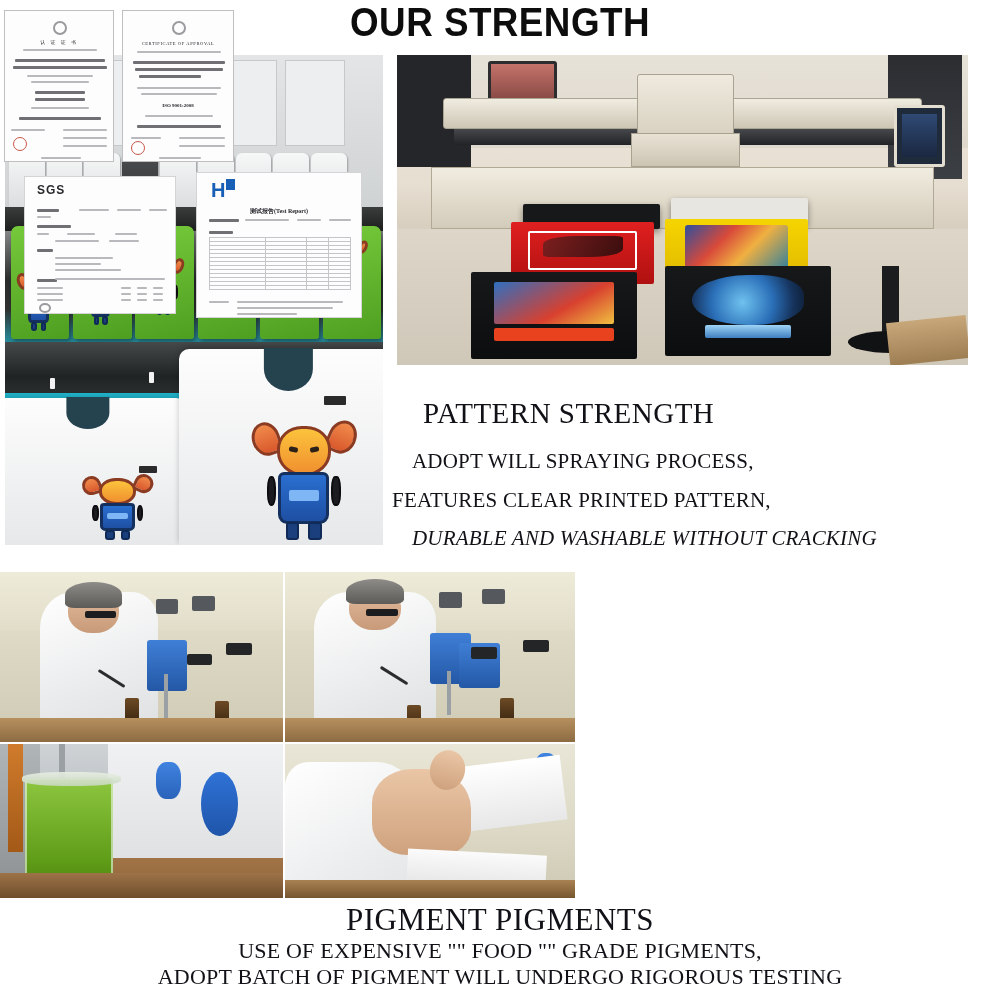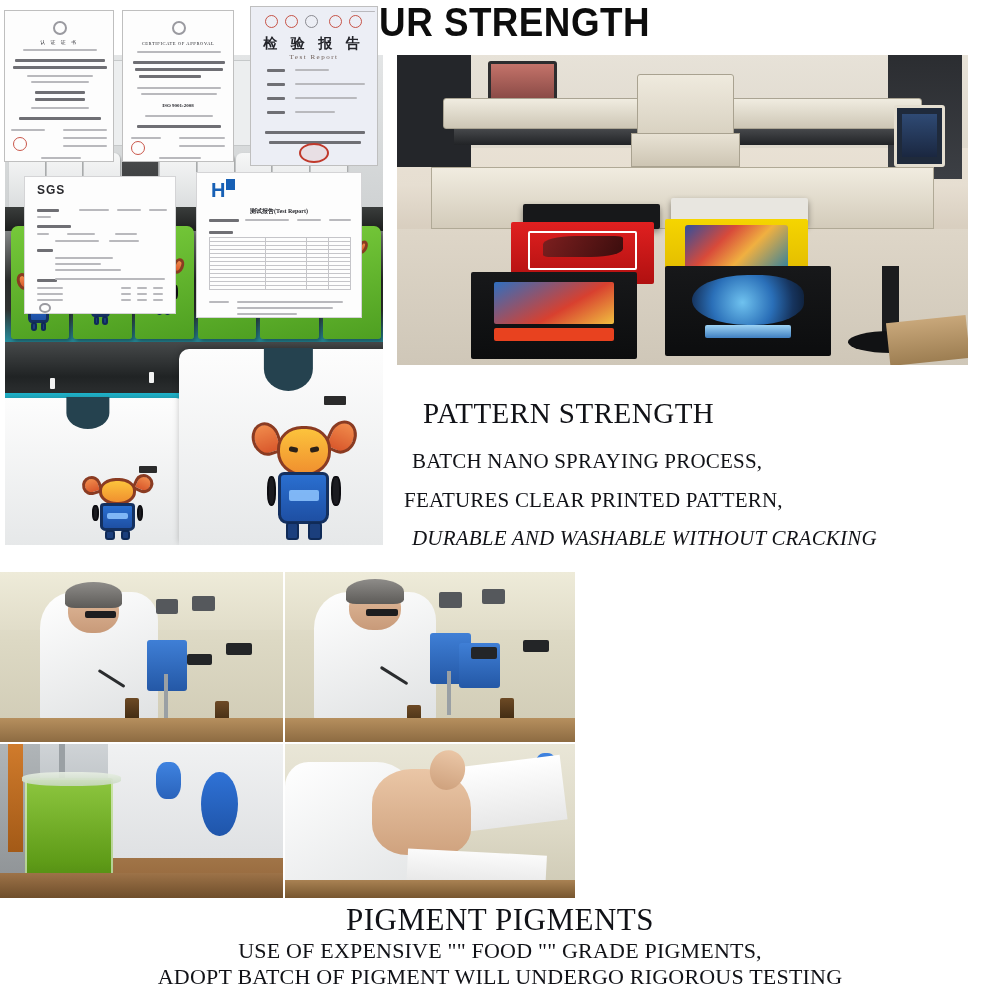--- a/index.html
+++ b/index.html
@@ -211,21 +211,21 @@
   .cert table.minitab td{ border:1px solid #c5c5c9; height:4px; }
 
   
   .block-heading{ position:absolute; font-family:"Liberation Serif", serif;
      color:#111217; font-size:29px; letter-spacing:.5px; white-space:nowrap; }
   .block-line{ position:absolute; font-family:"Liberation Serif", serif;
      color:#111217; font-size:21px; letter-spacing:.2px; white-space:nowrap; }
 
   #pattern-heading{ left:423px; top:397px; }
   #pattern-l1{ left:412px; top:449px; }
-  #pattern-l2{ left:404px; top:488px; }
+  #pattern-l2{ left:392px; top:488px; }
   #pattern-l3{ left:412px; top:526px;font-style:italic; }
 
   #pigment-heading{ left:0; top:902px; width:1000px; text-align:center; font-size:31px; }
   #pigment-l1{ left:0; top:938px; width:1000px; text-align:center; font-size:22px; }
   #pigment-l2{ left:0; top:964px; width:1000px; text-align:center; font-size:22px; }
 </style>
 </head>
 <body>
 
 <div class="page-title">OUR STRENGTH</div>
@@ -408,21 +408,21 @@
     <div class="art" style="left:16%;top:10%;width:68%;height:56%;background:radial-gradient(circle at 45% 55%,#6fc2ef 0%,#2a6fb8 45%,#16345e 75%,#0d1a2e 100%);border-radius:50% 40% 45% 50%"></div>
     <div class="art" style="left:24%;top:66%;width:52%;height:14%;background:linear-gradient(#9fd4f5,#3f7fc0);border-radius:2px"></div>
   </div>
 
   <div class="stand"></div>
   <div class="standbase"></div>
   <div class="carton"></div>
 </div>
 
 <div class="block-heading" id="pattern-heading">PATTERN STRENGTH</div>
-<div class="block-line" id="pattern-l1">BATCH NANO SPRAYING PROCESS,</div>
+<div class="block-line" id="pattern-l1">ADOPT WILL SPRAYING PROCESS,</div>
 <div class="block-line" id="pattern-l2">FEATURES CLEAR PRINTED PATTERN,</div>
 <div class="block-line" id="pattern-l3">DURABLE AND WASHABLE WITHOUT CRACKING</div>
 
 <div class="labphoto" id="panel-lab-left">
   <div class="shelf"></div>
   <div class="coat" style="left:14%"></div>
   <div class="head" style="left:24%;top:10%"></div>
   <div class="hair" style="left:23%;top:6%"></div>
   <div class="glasses" style="left:30%;top:23%"></div>
   <div class="mixer" style="left:52%;top:40%"></div>
@@ -511,41 +511,20 @@
     <div class="cert-title" style="top:92px;font-size:5px;font-weight:bold">ISO 9001:2008</div>
     <div class="cline" style="left:22px;top:104px;width:68px"></div>
     <div class="cline dark" style="left:14px;top:114px;width:84px"></div>
     <div class="cline" style="left:8px;top:126px;width:30px"></div>
     <div class="cline" style="left:56px;top:126px;width:46px"></div>
     <div class="cline" style="left:56px;top:134px;width:46px"></div>
     <div class="redseal" style="left:8px;top:130px;width:14px;height:14px"></div>
     <div class="cline" style="left:36px;top:146px;width:42px"></div>
   </div>
 
-  <div class="cert" style="left:250px;top:6px;width:128px;height:160px;background:#eceef5">
-    <div class="redseal" style="left:14px;top:8px;width:13px;height:13px"></div>
-    <div class="redseal" style="left:34px;top:8px;width:13px;height:13px"></div>
-    <div class="redseal" style="left:54px;top:8px;width:13px;height:13px;border-color:#7a7a80"></div>
-    <div class="redseal" style="left:78px;top:8px;width:13px;height:13px"></div>
-    <div class="redseal" style="left:98px;top:8px;width:13px;height:13px"></div>
-    <div class="cline" style="left:100px;top:4px;width:24px;height:1px"></div>
-    <div class="cert-title" style="top:28px;font-size:14px;letter-spacing:5px;font-weight:bold">检 验 报 告</div>
-    <div class="cert-title" style="top:46px;font-size:7px;letter-spacing:1.5px;color:#6b5b55">Test Report</div>
-    <div class="cline dark" style="left:16px;top:62px;width:18px"></div>
-    <div class="cline" style="left:44px;top:62px;width:34px"></div>
-    <div class="cline dark" style="left:16px;top:76px;width:18px"></div>
-    <div class="cline" style="left:44px;top:76px;width:70px"></div>
-    <div class="cline dark" style="left:16px;top:90px;width:18px"></div>
-    <div class="cline" style="left:44px;top:90px;width:62px"></div>
-    <div class="cline dark" style="left:16px;top:104px;width:18px"></div>
-    <div class="cline" style="left:44px;top:104px;width:40px"></div>
-    <div class="cline dark" style="left:14px;top:124px;width:100px"></div>
-    <div class="cline dark" style="left:18px;top:134px;width:92px"></div>
-    <div class="redstamp" style="left:48px;top:136px;width:30px;height:20px"></div>
-  </div>
 
   <div class="cert" style="left:24px;top:176px;width:152px;height:138px;border-color:#d4d4d6">
     <div class="sgs-logo" style="left:12px;top:6px;font-size:12px;letter-spacing:1px">SGS</div>
     <div class="cline dark" style="left:12px;top:32px;width:22px"></div>
     <div class="cline" style="left:54px;top:32px;width:30px"></div>
     <div class="cline" style="left:92px;top:32px;width:24px"></div>
     <div class="cline" style="left:124px;top:32px;width:18px"></div>
     <div class="cline" style="left:12px;top:39px;width:14px"></div>
     <div class="cline dark" style="left:12px;top:48px;width:34px"></div>
     <div class="cline" style="left:12px;top:56px;width:12px"></div>

